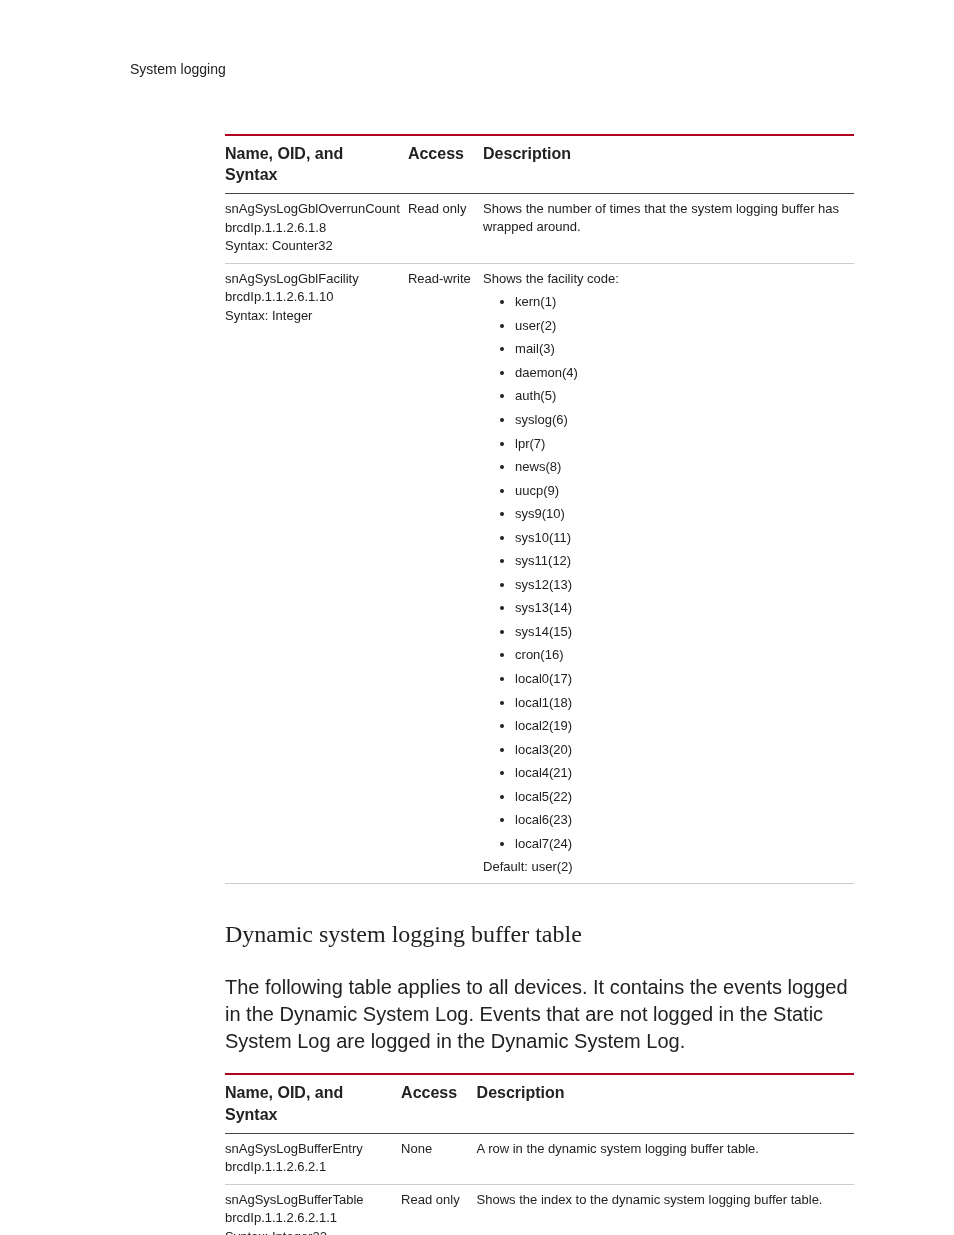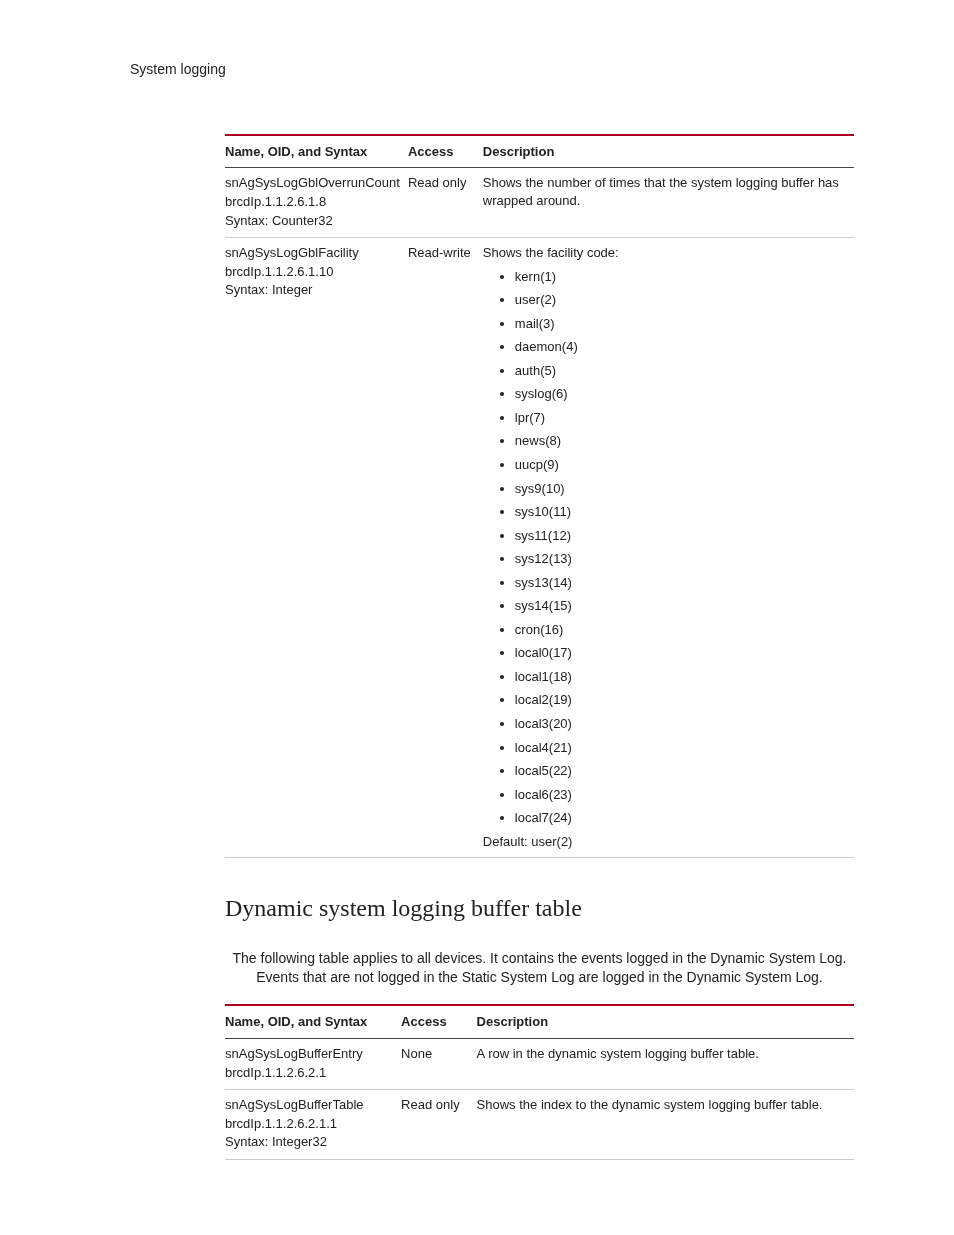--- a/index.html
+++ b/index.html
@@ -24,21 +24,21 @@
     margin-left: 95px;
     width: calc(100% - 95px);
   }
   table thead tr {
     border-top: 2px solid #b00020;
     border-bottom: 1px solid #444;
   }
   table th {
     text-align: left;
     font-weight: bold;
-    font-size: 13px;
+    font-size: 16px;
     padding: 7px 8px 7px 0;
     vertical-align: top;
   }
   table td {
     padding: 6px 8px 7px 0;
     vertical-align: top;
     border-bottom: 1px solid #ccc;
   }
   .col-name   { width: 28%; }
   .col-access { width: 12%; }
@@ -50,23 +50,22 @@
     padding: 0;
   }
   ul.fac li { margin: 6px 0; }
   h2.section-heading {
     font-family: Georgia, 'Times New Roman', serif;
     font-weight: normal;
     font-size: 24px;
     margin: 34px 0 24px 95px;
   }
   p.section-intro {
-    font-size: 14px;
+    font-size: 20px;
     margin: 0 0 18px 95px;
-    text-align: center;
   }
 </style>
 </head>
 <body>
 
 <div class="page-header">System logging</div>
 
 <table>
   <thead>
     <tr>

